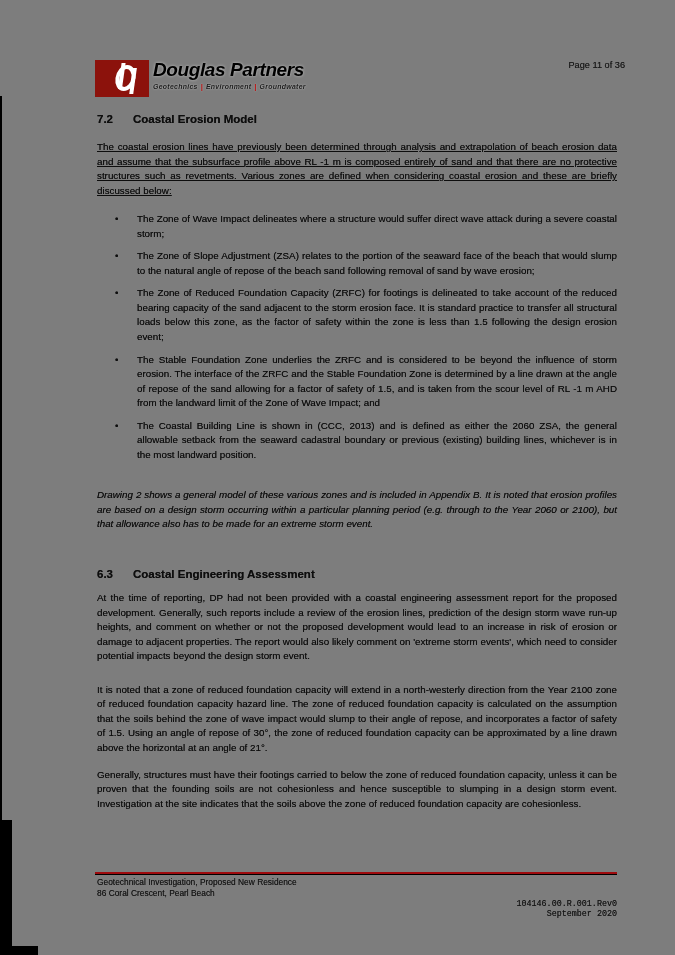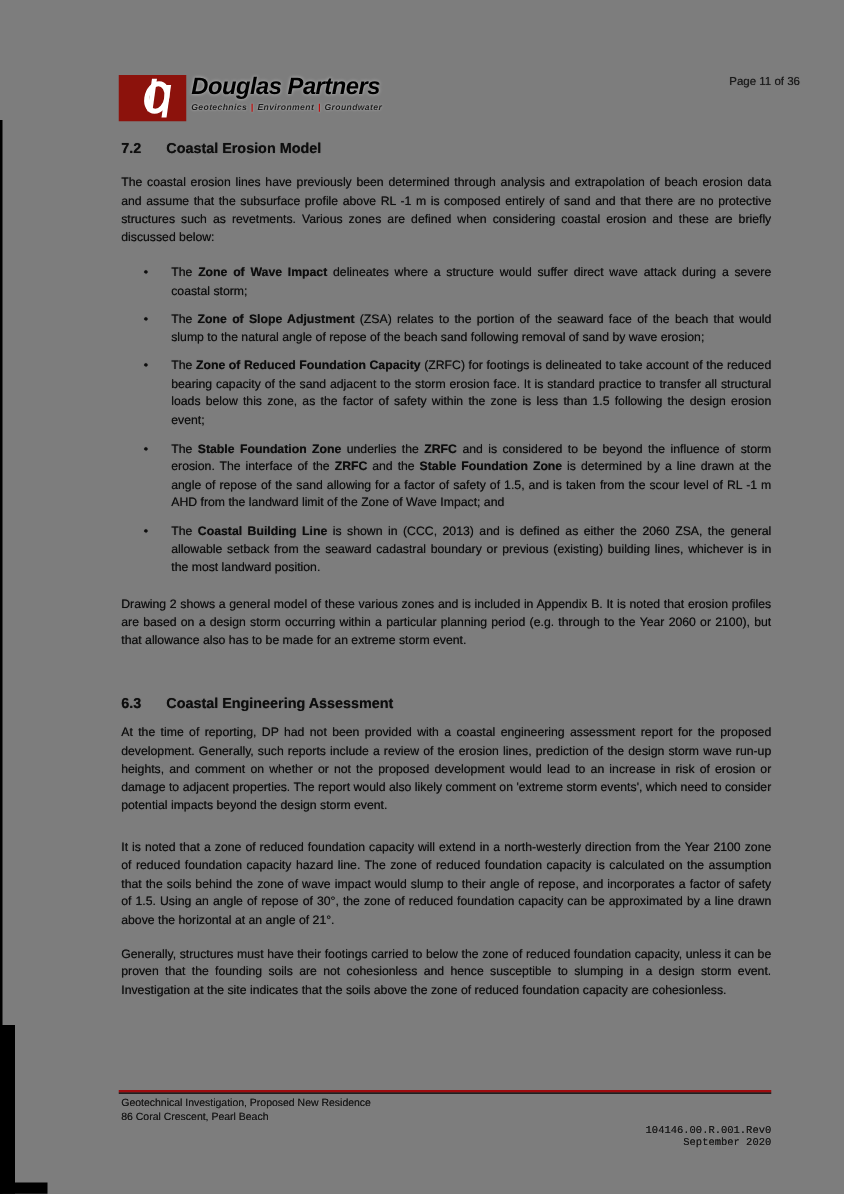--- a/index.html
+++ b/index.html
@@ -26,41 +26,41 @@
     color:#000;line-height:20px;white-space:nowrap;
     text-shadow:0 0 3px rgba(255,255,255,0.55);
   }
   .tagline{
     font-size:6.9px;font-weight:bold;font-style:italic;color:#1c1c1c;
     letter-spacing:0.3px;margin-top:3px;white-space:nowrap;
     text-shadow:0 0 2px rgba(255,255,255,0.5);
   }
   .tagline .pipe{color:#c00000;padding:0 3px;}
   .page-label{
-    position:absolute;top:60px;right:35px;font-size:9.2px;color:#1a1a1a;
+    position:absolute;top:60px;right:50px;font-size:9.2px;color:#1a1a1a;
     text-shadow:0 0 0.6px #333;
   }
 
   
   .content{
     position:absolute;left:97px;top:112px;width:520px;
     font-size:9.8px;line-height:14.55px;color:#0d0d0d;
     text-shadow:0 0 0.6px #2b2b2b;
   }
   .sec-heading{font-size:11.5px;font-weight:bold;line-height:14px;margin:0;}
   .sec-heading .num{display:inline-block;width:36px;}
   .para{margin:0;text-align:justify;}
-  #para-intro{margin-top:14px;}
+  #para-intro{margin-top:14px;text-decoration:underline;}
   .bullets{margin-top:14px;}
   .bullet{display:flex;margin-top:8px;}
   .bullet:first-child{margin-top:0;}
   .bullet .dot{flex:0 0 40px;box-sizing:border-box;padding-left:18px;}
   .bullet .btext{flex:1 1 auto;text-align:justify;}
-  .b{font-weight:bold;}
-  #para-closing{margin-top:15px;}
+  .b{font-weight:normal;}
+  #para-closing{margin-top:26px;font-style:italic;}
   #heading-73{margin-top:35px;}
   #para-31{margin-top:10px;}
   #para-32{margin-top:19px;}
   #para-33{margin-top:12px;}
 
   
   .footer-rule{position:absolute;left:95px;top:872px;width:522px;height:3px;}
   .footer-rule .red{height:2px;background:#9e0b0e;}
   .footer-rule .blk{height:1px;background:#000;}
   .footer{

